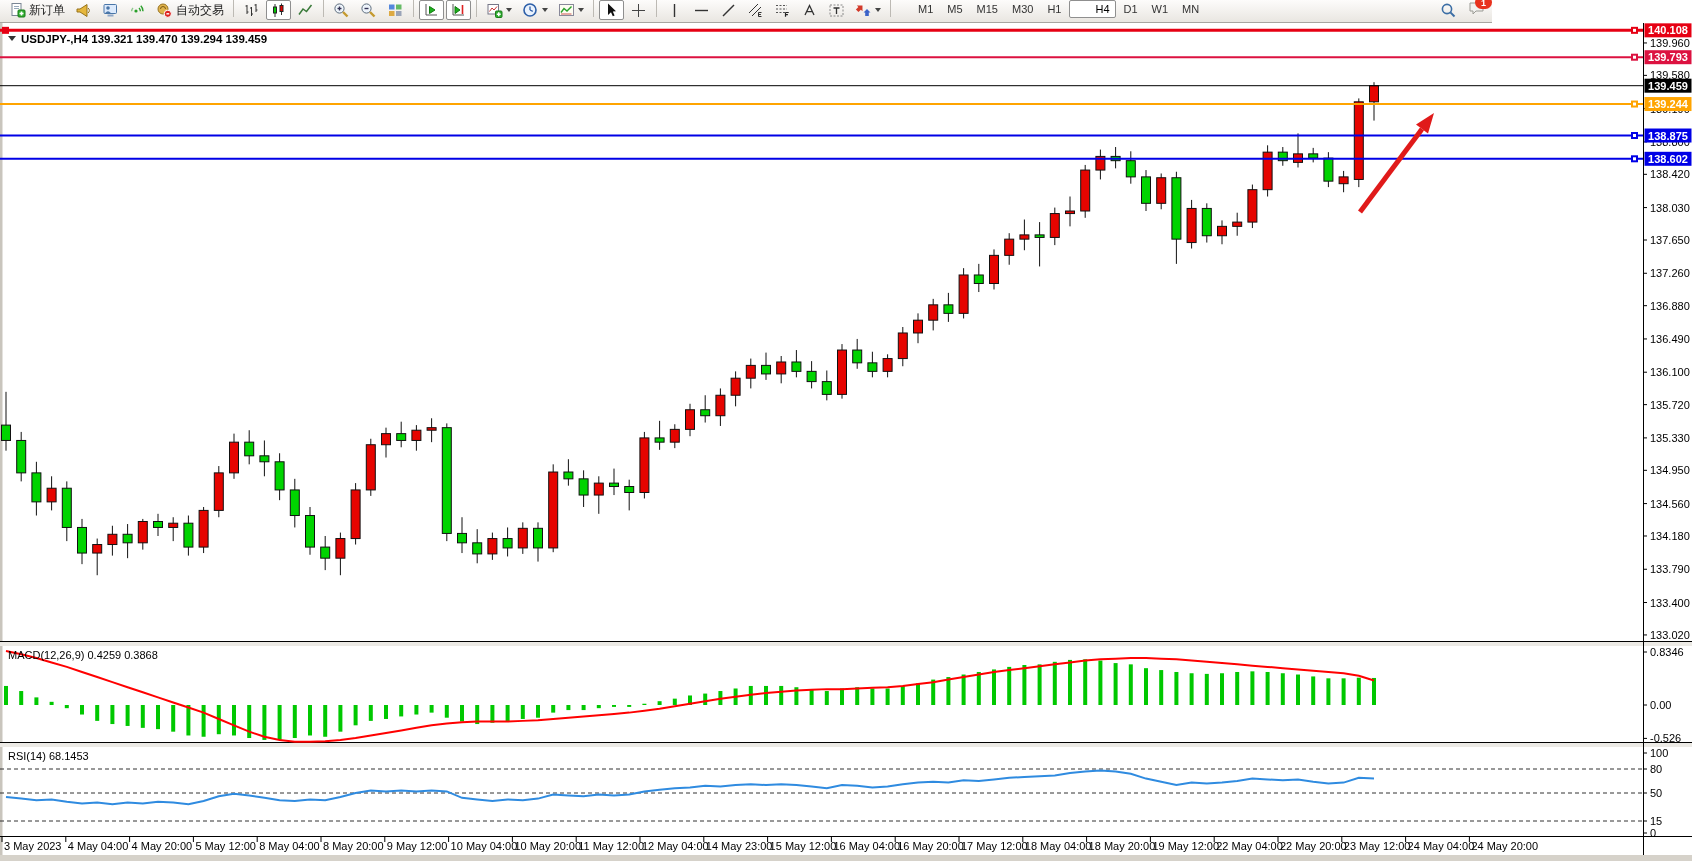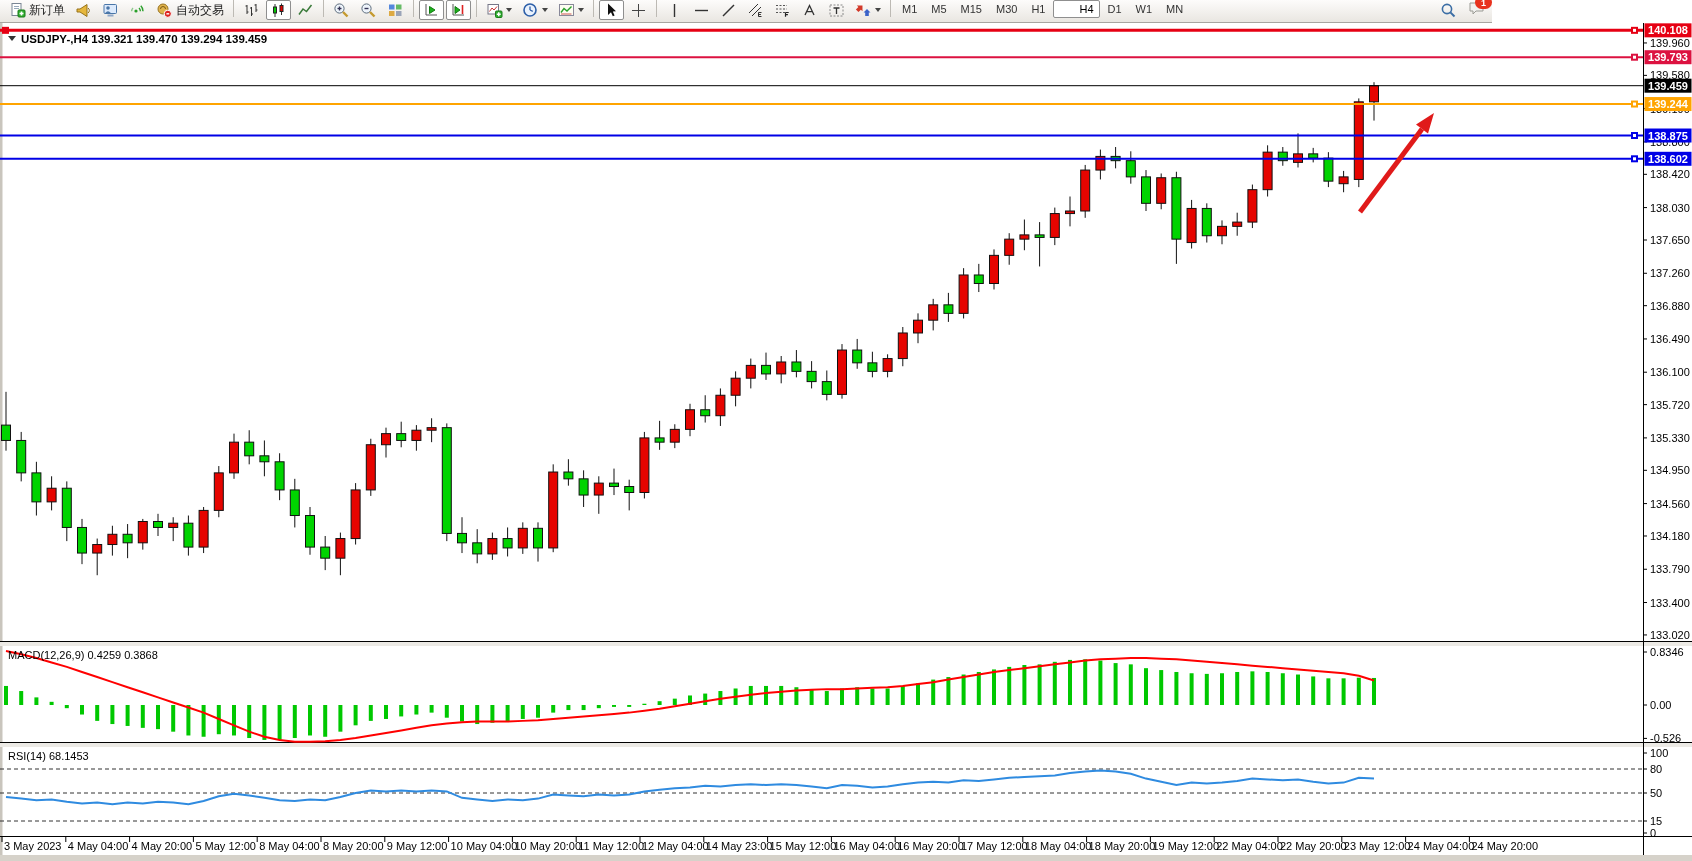--- a/index.html
+++ b/index.html
@@ -232,21 +232,21 @@
   <button class="tbtn">
     <svg width="17" height="17" viewBox="0 0 17 17">
       <polygon points="5,2.5 9,6.5 6.8,6.5 6.8,10 3.2,10 3.2,6.5 1,6.5" fill="#d23a2a" transform="rotate(45 5 6)"></polygon>
       <polygon points="12,7 15.5,10.5 13.8,10.5 13.8,14 10.2,14 10.2,10.5 8.5,10.5" fill="#3a62c8"></polygon>
     </svg>
     <span class="caret"></span>
   </button>
 
   <div class="sep"></div>
 
-  <div id="tf-buttons" style="display:flex;align-items:center;">
+  <div id="tf-buttons" style="display:flex;align-items:center;margin-left:16px;">
       <button class="tf-btn">M1</button>
       <button class="tf-btn">M5</button>
       <button class="tf-btn">M15</button>
       <button class="tf-btn">M30</button>
       <button class="tf-btn">H1</button>
       <button class="tf-btn active">H4</button>
       <button class="tf-btn">D1</button>
       <button class="tf-btn">W1</button>
       <button class="tf-btn">MN</button>
     </div>

